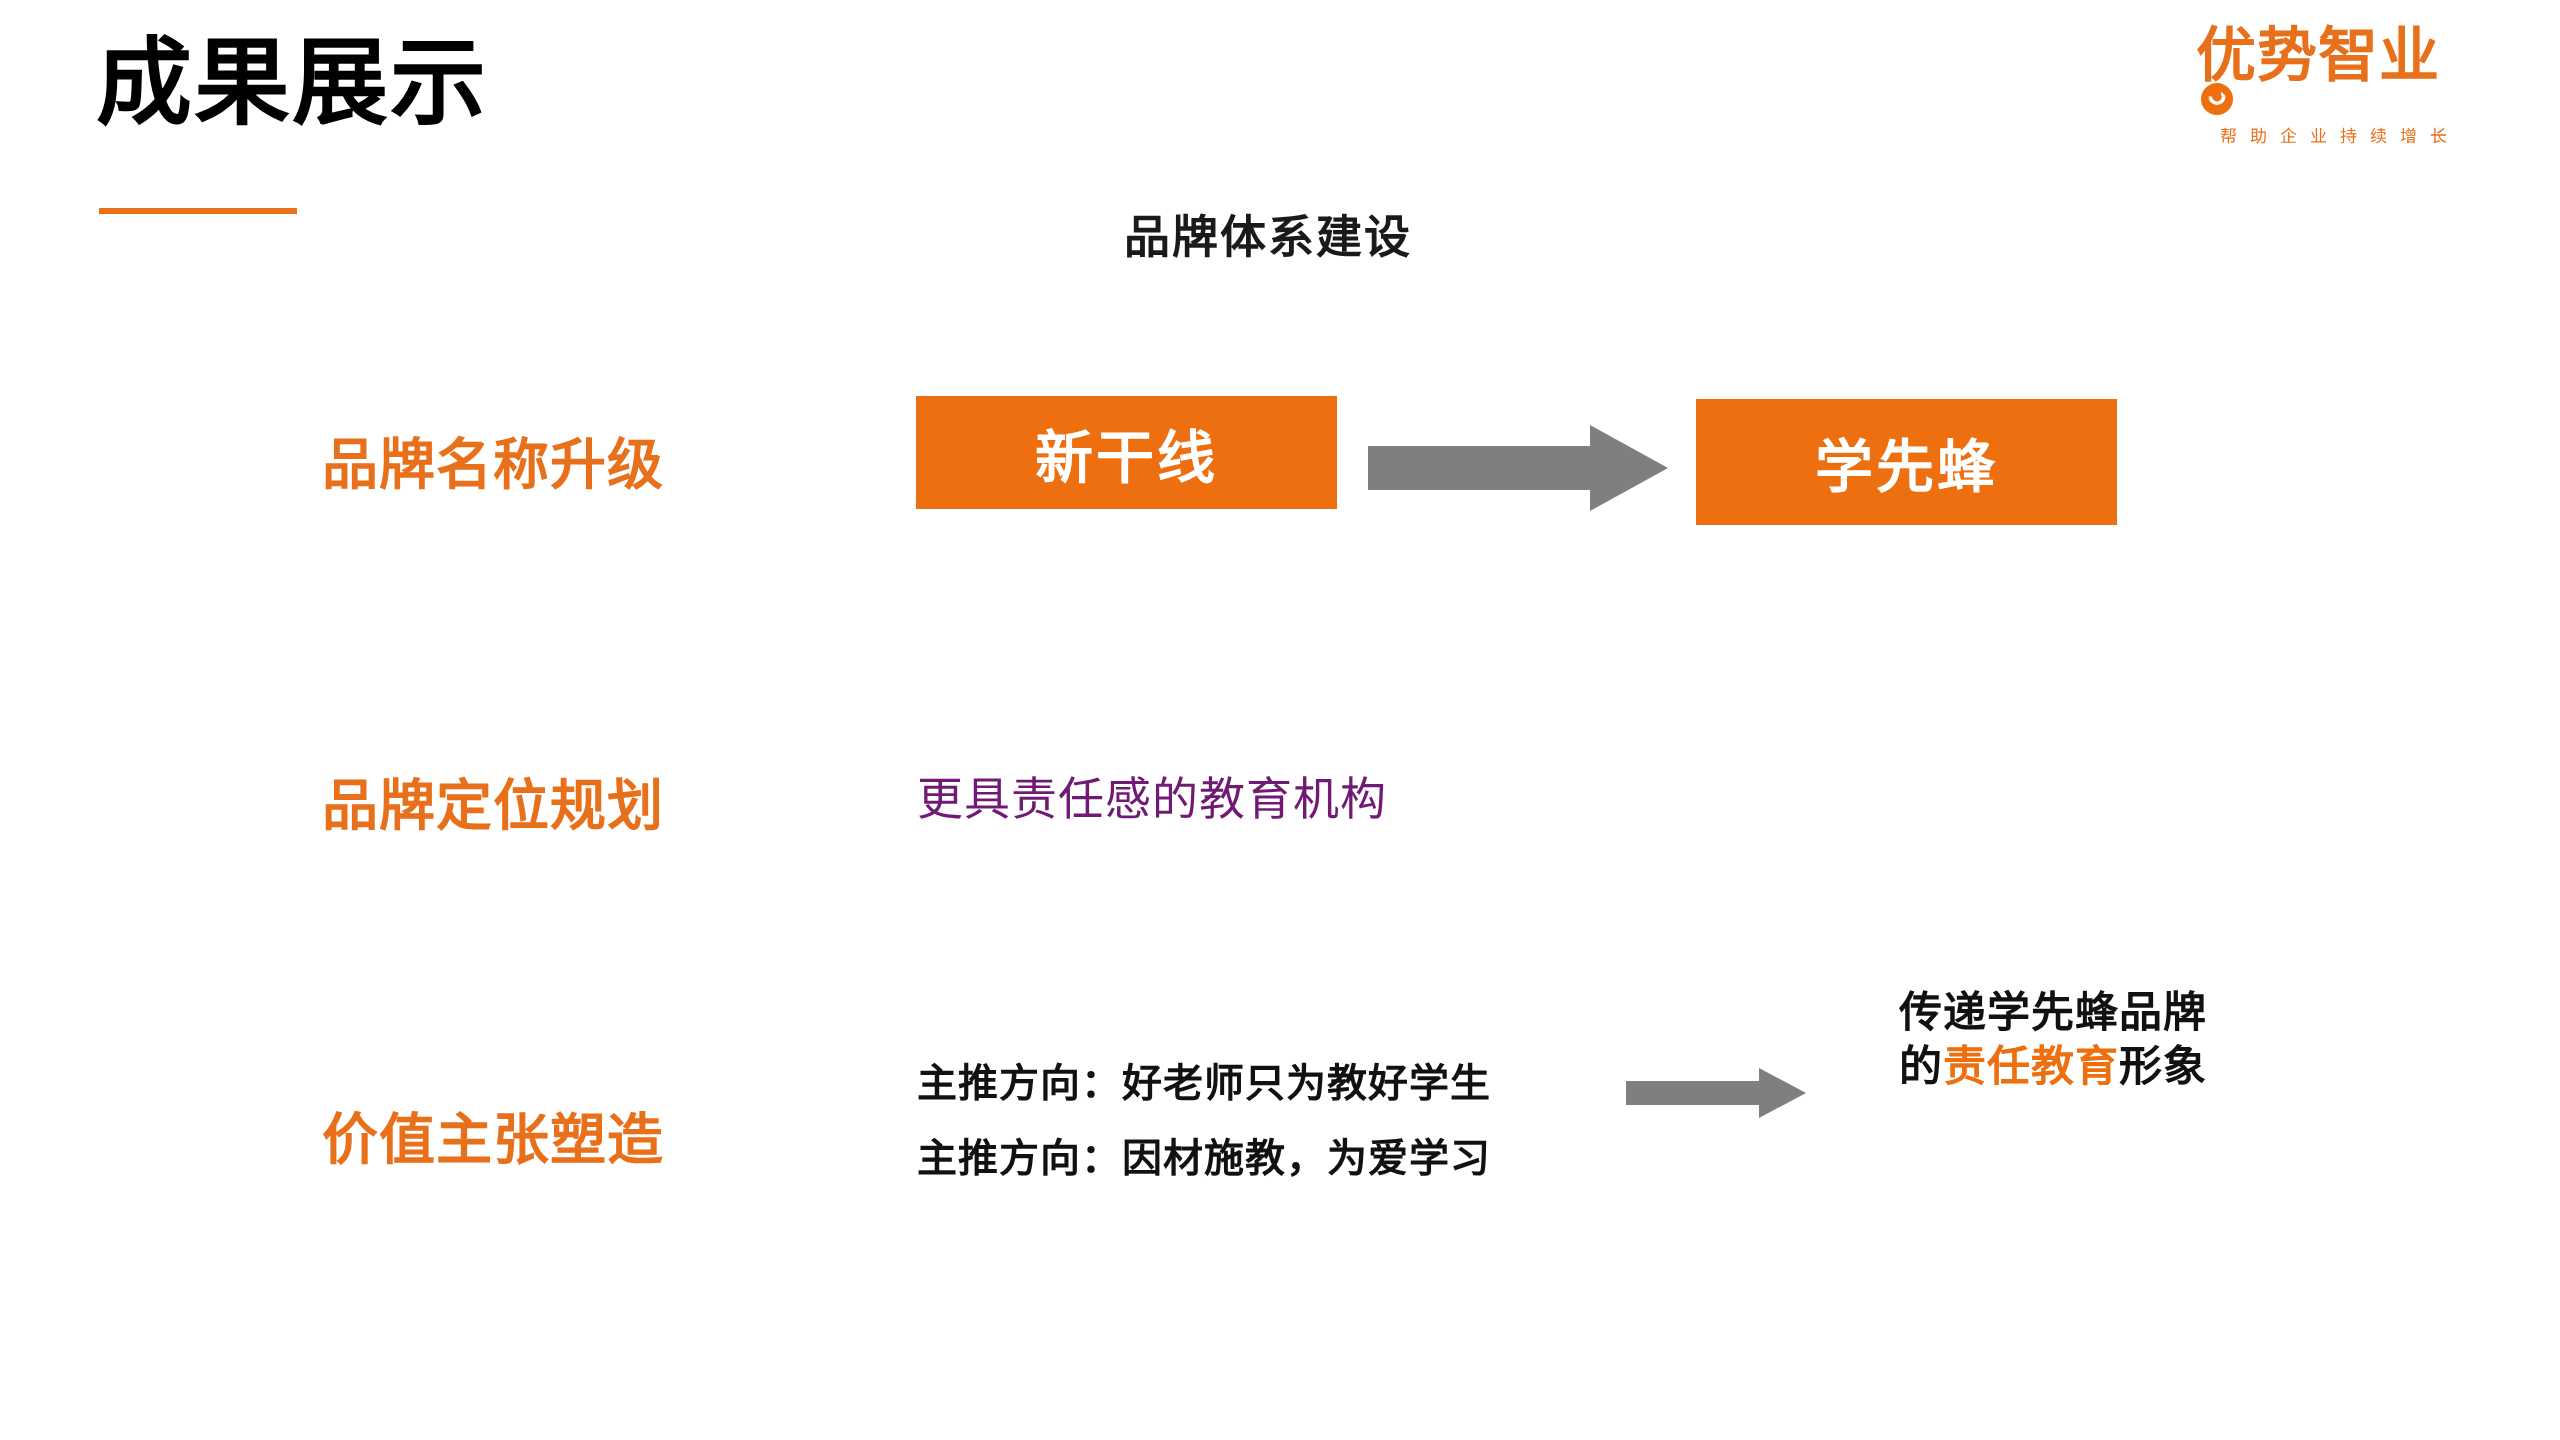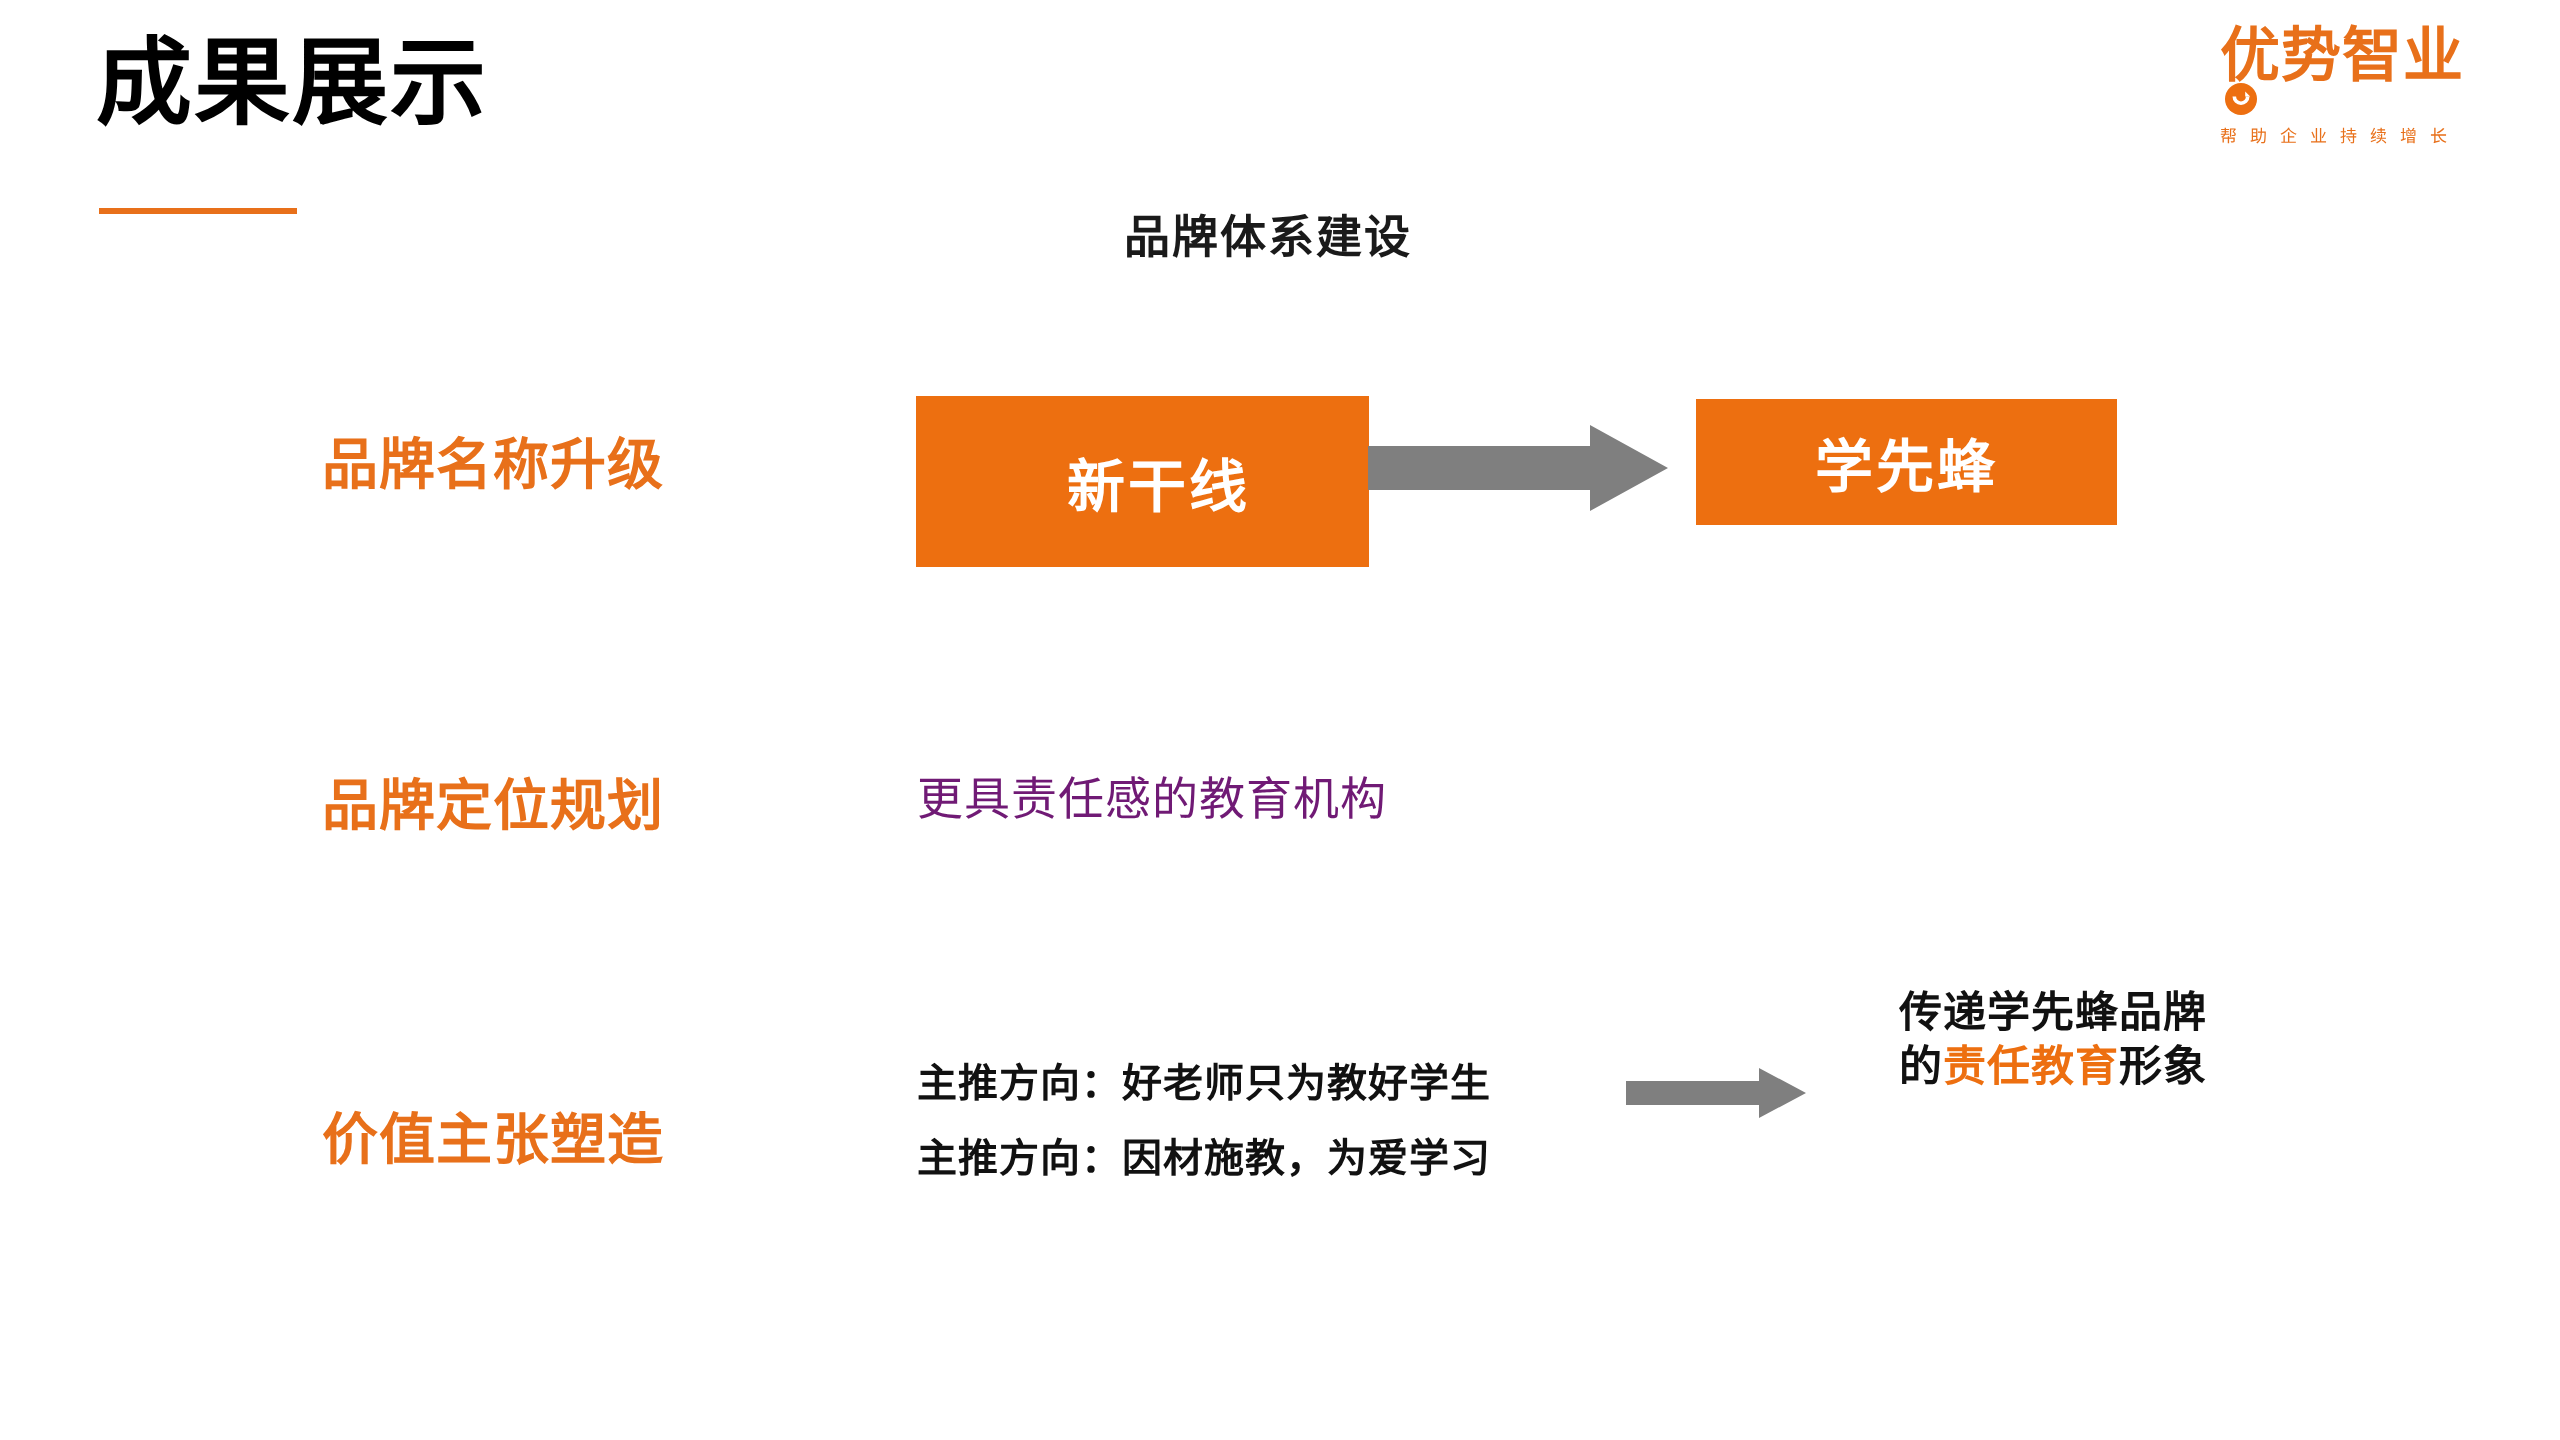--- a/index.html
+++ b/index.html
@@ -69,20 +69,21 @@
     margin-left: 4px;
     margin-top: -4px;
   }
   .logo-tagline {
     margin-top: 12px;
     font-size: 17px;
     color: #E8701A;
     letter-spacing: 13px;
     padding-right: 44px;
     line-height: 1;
+    margin-left: 24px;
   }
 
   
   .section-heading {
     position: absolute;
     left: 1124px;
     top: 200px;
     font-size: 46px;
     font-weight: bold;
     color: #1a1a1a;
@@ -113,22 +114,21 @@
     letter-spacing: 3px;
     display: flex;
     align-items: center;
     justify-content: center;
     white-space: nowrap;
   }
   .name-box.before {
     left: 916px;
     top: 396px;
     width: 421px;
-    height: 171px;
-    padding-left: 32px;
+    height: 113px;
   }
   .name-box.after {
     left: 1696px;
     top: 399px;
     width: 421px;
     height: 126px;
   }
 
   
   .block-arrow {

